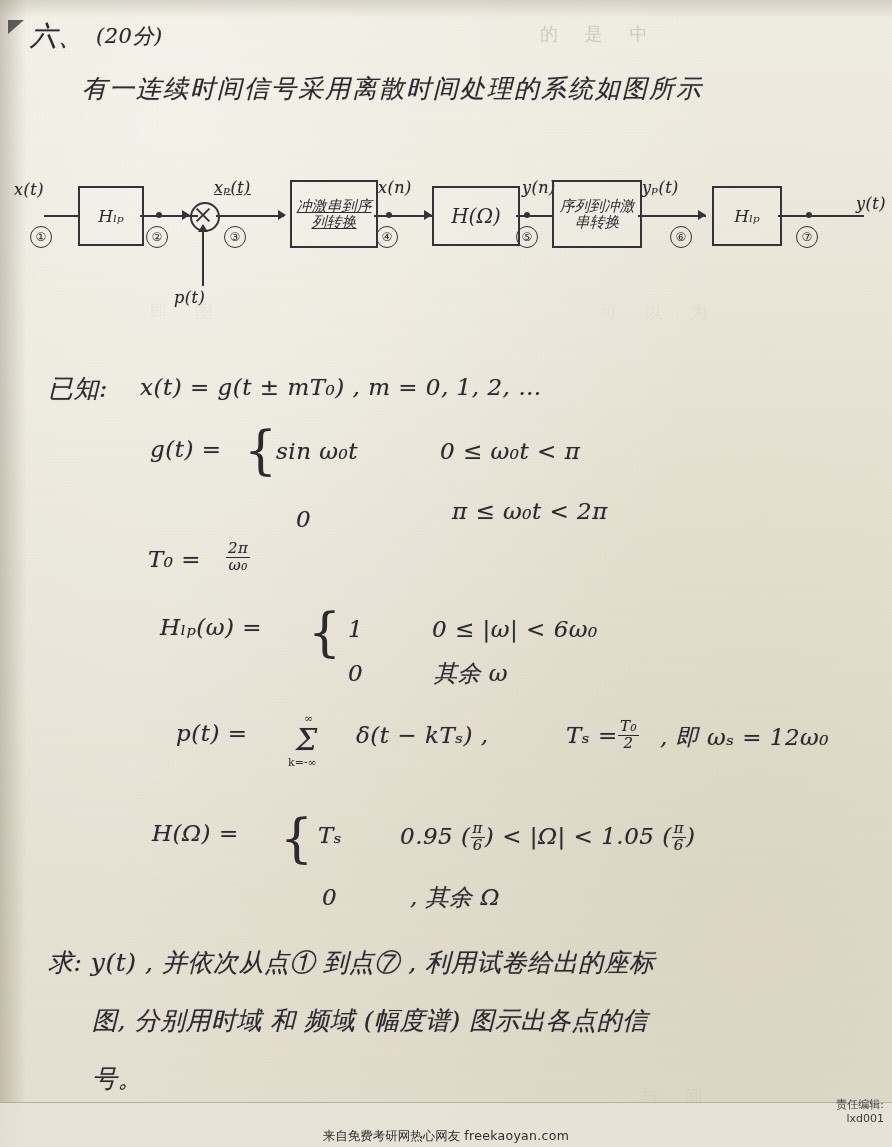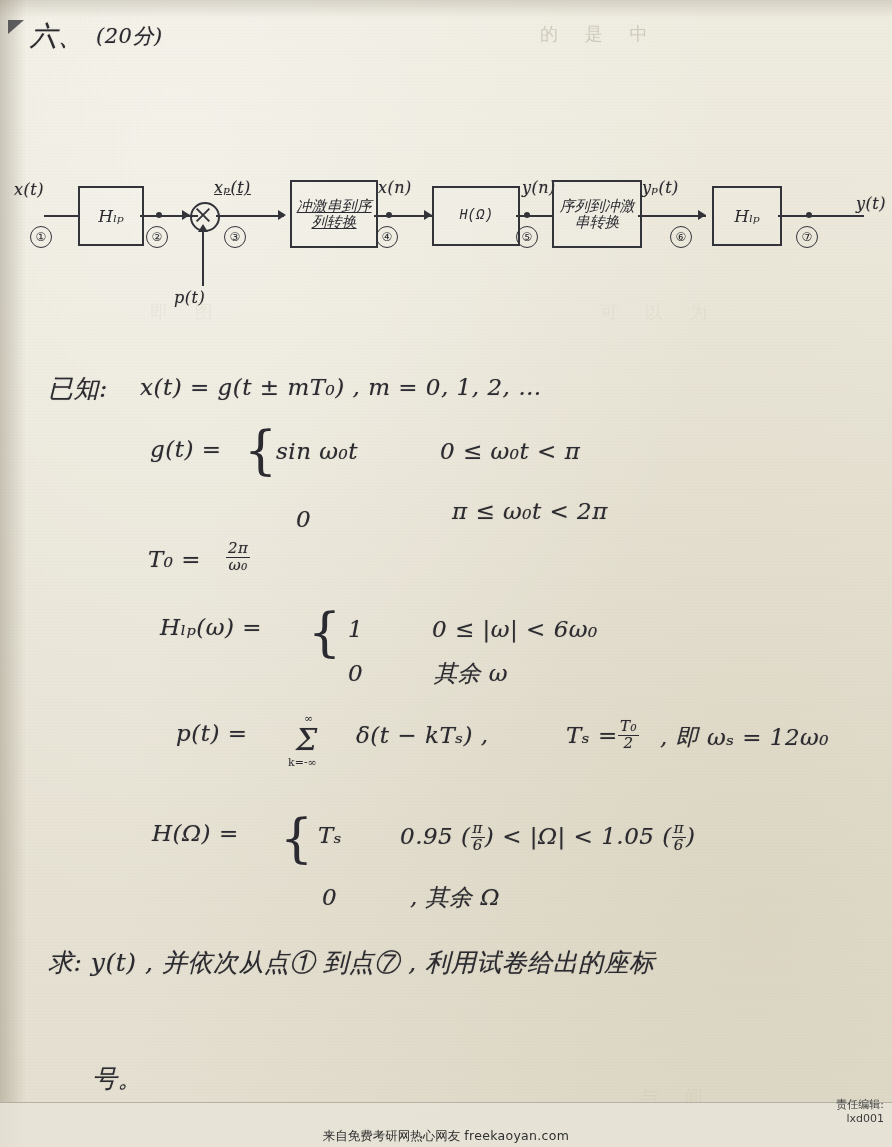--- a/index.html
+++ b/index.html
@@ -235,20 +235,21 @@
   <div class="edge-top"></div>
 
   <div class="ghost" style="left:540px; top:22px;">的 是 中</div>
   <div class="ghost" style="left:150px; top:300px; opacity:.22;">即 图</div>
   <div class="ghost" style="left:600px; top:300px; opacity:.22;">可 以 为</div>
   <div class="ghost" style="left:640px; top:1085px; opacity:.25;">与 间</div>
 
   <div class="corner-mark"></div>
   <div class="q-num hand">六、</div>
   <div class="q-score hand">(20分)</div>
+  <div class="q-stmt hand">有一连续时间信号采用离散时间处理的系统如图所示</div>
 
   <div class="diagram">
 
     <div class="dg-label hand" style="left:14px; top:20px;">x(t)</div>
 
     <div class="wire" style="left:44px; top:55px; width:34px;"></div>
     <div class="circled" style="left:30px; top:66px;">①</div>
 
     <div class="dg-box" style="left:78px; top:26px; width:62px; height:56px;">Hₗₚ</div>
 
@@ -269,21 +270,21 @@
     <div class="circled" style="left:224px; top:66px;">③</div>
 
     <div class="dg-box" style="left:290px; top:20px; width:84px; height:64px; font-size:15px;text-decoration:underline;">冲激串到序列转换</div>
 
     <div class="dg-label hand" style="left:378px; top:18px;text-align:right;">x(n)</div>
     <div class="wire" style="left:374px; top:55px; width:58px;"></div>
     <div class="dg-dot" style="left:386px; top:52px;"></div>
     <div class="arrow-r" style="left:424px; top:50px;"></div>
     <div class="circled" style="left:376px; top:66px;">④</div>
 
-    <div class="dg-box" style="left:432px; top:26px; width:84px; height:56px; font-size:14px;font-family:Liberation Mono, monospace;">H(Ω)</div>
+    <div class="dg-box" style="left:432px; top:26px; width:84px; height:56px; font-size:20px;">H(Ω)</div>
 
     <div class="dg-label hand" style="left:522px; top:18px;">y(n)</div>
     <div class="wire" style="left:516px; top:55px; width:36px;"></div>
     <div class="dg-dot" style="left:524px; top:52px;"></div>
     <div class="circled" style="left:516px; top:66px;">⑤</div>
 
     <div class="dg-box" style="left:552px; top:20px; width:86px; height:64px; font-size:15px;">序列到冲激串转换</div>
 
     <div class="dg-label hand" style="left:642px; top:18px;">yₚ(t)</div>
     <div class="wire" style="left:638px; top:55px; width:68px;"></div>
@@ -340,20 +341,21 @@
   <div class="math hand" style="left:152px; top:820px;">H(Ω) =</div>
   <div class="brace" style="left:280px; top:812px;">{</div>
   <div class="math hand" style="left:318px; top:822px;">Tₛ</div>
   <div class="math hand" style="left:400px; top:822px;">
     <span>0.95 (</span><span class="frac"><span class="num">π</span><span class="den">6</span></span><span>) &lt; |Ω| &lt; 1.05 (</span><span class="frac"><span class="num">π</span><span class="den">6</span></span><span>)</span>
   </div>
   <div class="math hand" style="left:322px; top:884px;">0</div>
   <div class="math hand" style="left:410px; top:882px;">, 其余 Ω</div>
 
   <div class="math hand" style="left:48px; top:946px; font-size:25px;">求: y(t) , 并依次从点① 到点⑦ , 利用试卷给出的座标</div>
+  <div class="math hand" style="left:92px; top:1004px; font-size:25px;">图, 分别用时域 和 频域 (幅度谱) 图示出各点的信</div>
   <div class="math hand" style="left:92px; top:1062px; font-size:25px;">号。</div>
 
   <div class="footer">
     <div class="footer-right">
       <div>责任编辑:</div>
       <div>lxd001</div>
     </div>
     <div class="footer-bottom">
       <span>来自免费考研网热心网友</span>
       <span class="site">freekaoyan.com</span>

